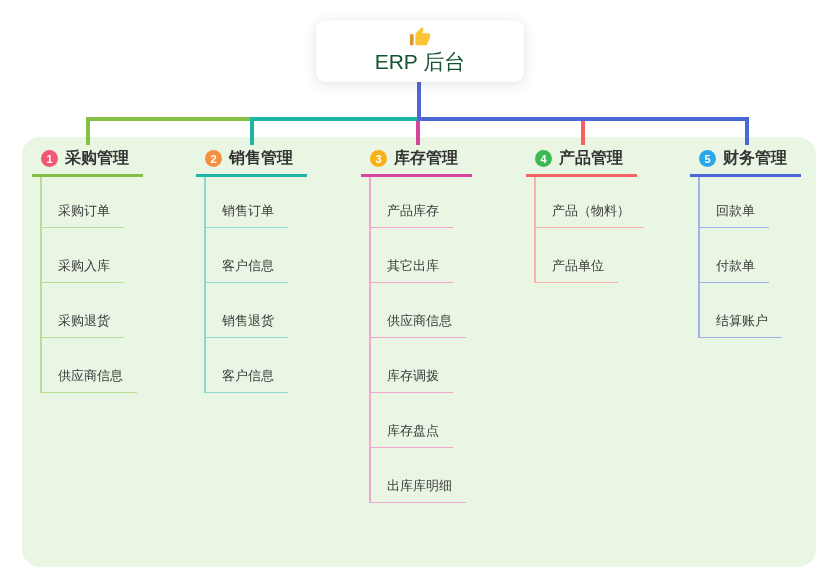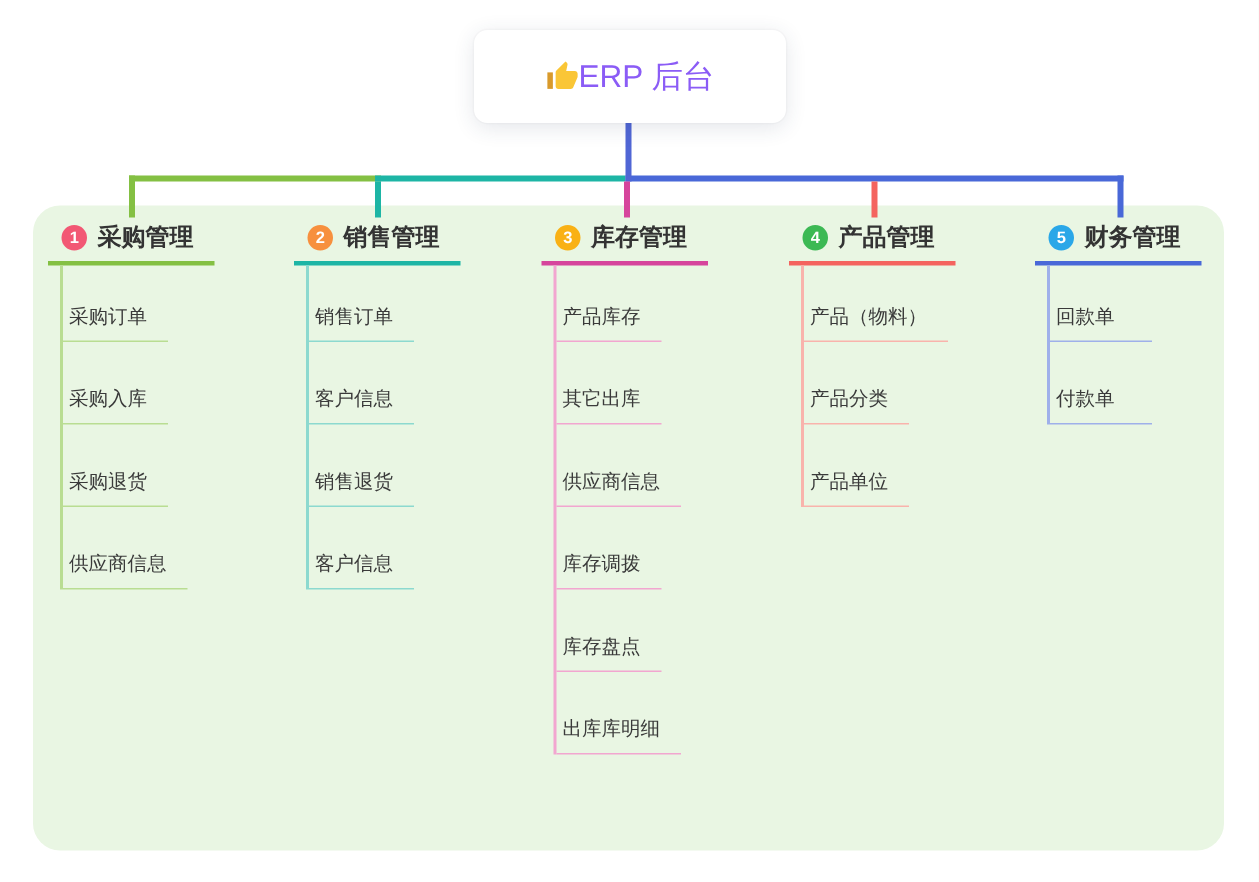--- a/index.html
+++ b/index.html
@@ -9,21 +9,21 @@
 
   
   .map-bg { position: absolute; left: 22px; top: 137px; width: 794px; height: 430px;
             background: #e9f6e3; border-radius: 18px; }
 
   
   .root-node { position: absolute; left: 316px; top: 20px; width: 208px; height: 62px;
                background: #ffffff; border-radius: 9px;
                box-shadow: 0 3px 14px rgba(40,60,90,0.12), 0 0 0 1px rgba(0,0,0,0.02);
                display: flex; align-items: center; justify-content: center; 
-               font-size: 21px; color: #8b5cf6; font-weight: 500; }
+               font-size: 21px; color: #14532d; font-weight: 500; flex-direction: column; }
   .thumb-icon { display: inline-flex; }
 
   
   .conn { position: absolute; }
   .conn-root-v  { left: 417px; top: 82px;  width: 4px;  height: 39px; background: #5066d5; }
   .conn-h-green { left: 86px;  top: 117px; width: 168px; height: 4px; background: #84c043; }
   .conn-h-teal  { left: 250px; top: 117px; width: 167px; height: 4px; background: #1db5a5; }
   .conn-h-blue  { left: 417px; top: 117px; width: 332px; height: 4px; background: #4968d8; }
   .drop-green   { left: 86px;  top: 117px; width: 4px; height: 28px; background: #84c043; }
   .drop-teal    { left: 250px; top: 121px; width: 4px; height: 24px; background: #1db5a5; }
@@ -35,21 +35,21 @@
   .branch { position: absolute; top: 147px; width: max-content; }
   .branch-header { width: 111px; height: 30px; border-bottom: 3px solid var(--c);
                    display: flex; align-items: center; gap: 7px; padding: 0 0 4px 9px; }
   .badge { width: 17px; height: 17px; border-radius: 50%; background: var(--bc);
            color: #ffffff; font-size: 11px; font-weight: bold; flex: 0 0 17px;
            display: flex; align-items: center; justify-content: center; }
   .branch-label { font-size: 16px; color: #333333; font-weight: 700; white-space: nowrap; }
 
   .children { margin-left: 8px; border-left: 2px solid var(--lc); width: max-content; }
   .child { height: 55px; width: max-content; min-width: 68px;
-           padding: 0 14px 7px 4px; border-bottom: 1.5px solid var(--lc);
+           padding: 0 14px 7px 16px; border-bottom: 1.5px solid var(--lc);
            display: flex; align-items: flex-end;
            font-size: 13px; color: #3a3a3a; white-space: nowrap; cursor: default; }
   .child:first-child { height: 51px; }
 
   .b1 { left: 32px; }
   .b2 { left: 196px; }
   .b3 { left: 361px; }
   .b4 { left: 526px; }
   .b5 { left: 690px; }
 </style>
@@ -121,29 +121,29 @@
     </div>
   </div>
 
   <div class="branch b4" style="--c: #f4645f; --lc: #f9b3ac; --bc: #3cb954;">
     <div class="branch-header">
       <span class="badge">4</span>
       <span class="branch-label">产品管理</span>
     </div>
     <div class="children">
       <div class="child">产品（物料）</div>
-      <div class="child">产品分类</div>
       <div class="child">产品单位</div>
     </div>
   </div>
 
   <div class="branch b5" style="--c: #4968d8; --lc: #9fb0ea; --bc: #2aa7e8;">
     <div class="branch-header">
       <span class="badge">5</span>
       <span class="branch-label">财务管理</span>
     </div>
     <div class="children">
       <div class="child">回款单</div>
       <div class="child">付款单</div>
+      <div class="child">结算账户</div>
     </div>
   </div>
 
 </div>
 
 </body></html>

